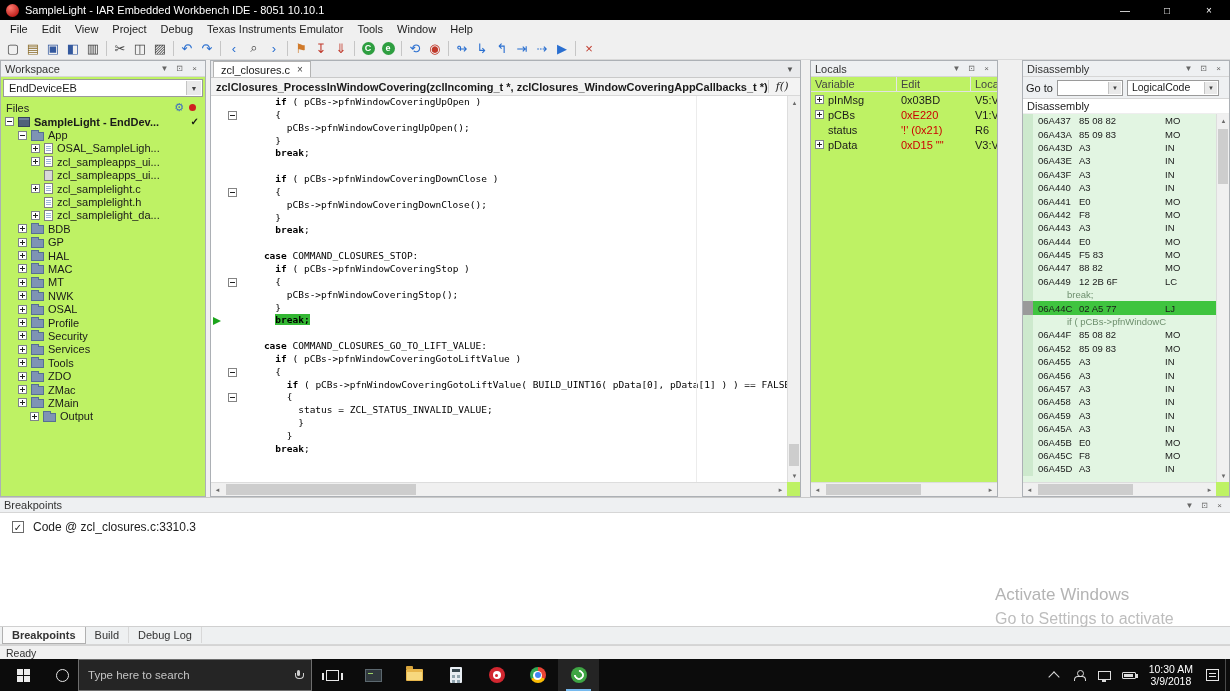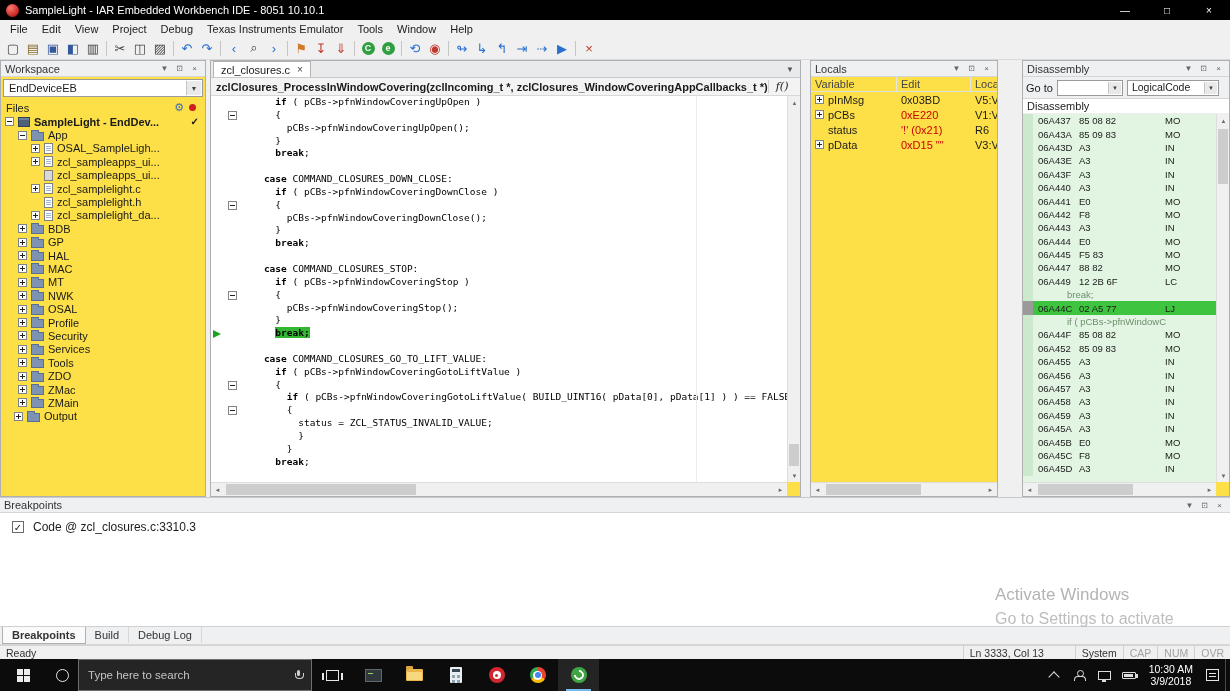--- a/index.html
+++ b/index.html
@@ -14,21 +14,21 @@
   
   #menubar{position:absolute;top:20px;left:0;right:0;height:17px;background:#f0f0f0;display:flex;align-items:center;padding-left:3px}
   .mi{padding:1px 7px}
   
   #toolbar{position:absolute;top:37px;left:0;right:0;height:23px;background:#f0f0f0;display:flex;align-items:center;padding-left:3px;border-bottom:1px solid #d9d9d9}
   .tic{width:20px;height:20px;display:flex;align-items:center;justify-content:center;font-size:13px}
   .tsep{width:1px;height:15px;background:#c6c6c6;margin:0 3px}
   .disc{width:13px;height:13px;border-radius:50%;color:#fff;font-size:9px;font-weight:bold;display:flex;align-items:center;justify-content:center}
   
   #main{position:absolute;top:60px;left:0;right:0;height:437px}
-  .panel{position:absolute;top:0;bottom:0;background:#fde047;border:1px solid #acb0b5}
+  .panel{position:absolute;top:0;bottom:0;background:#bef264;border:1px solid #acb0b5}
   #workspace{left:0;width:206px}
   #editor{left:210px;width:591px}
   #locals{left:810px;width:188px}
   #disasm{left:1022px;width:208px}
   .phead{height:16px;background:#eef0f2;border-bottom:1px solid #d6d6d6;display:flex;align-items:center;padding:0 4px;color:#333}
   .phico{width:13px;text-align:center;color:#666;font-size:8px;margin-left:2px}
   
   .wcombo{margin:2px;height:18px;border:1px solid #9a9a9a;background:#fff;display:flex;align-items:center;padding-left:5px;position:relative}
   .arrowbox{position:absolute;right:1px;top:1px;bottom:1px;width:15px;background:#e9e9e9;border-left:1px solid #c4c4c4;display:flex;align-items:center;justify-content:center;font-size:7px;color:#444}
   .filesbar{height:17px;display:flex;align-items:center;padding:0 5px;color:#222}
@@ -376,21 +376,21 @@
         <div class="trow" style="padding-left:17px">
           <span class="texp plus"></span>
           <span class="tico folder"></span>
           <span class="tlab">ZMac</span>
         </div>
         <div class="trow" style="padding-left:17px">
           <span class="texp plus"></span>
           <span class="tico folder"></span>
           <span class="tlab">ZMain</span>
         </div>
-        <div class="trow" style="padding-left:13px">
+        <div class="trow" style="padding-left:29px">
           <span class="texp plus"></span>
           <span class="tico folder"></span>
           <span class="tlab">Output</span>
         </div>
       </div>
   </div>
 
   <div class="panel" id="editor">
     <div class="etabs">
       <div class="etab">
@@ -430,25 +430,20 @@
           </div>
           <div class="cl">
             <span class="gut"></span>
             <span class="fmar"></span>
             <span class="ctext">      <b>break</b>;</span>
           </div>
           <div class="cl">
             <span class="gut"></span>
             <span class="fmar"></span>
             <span class="ctext"></span>
-          </div>
-          <div class="cl">
-            <span class="gut"></span>
-            <span class="fmar"></span>
-            <span class="ctext">    <b>case</b> COMMAND_CLOSURES_DOWN_CLOSE:</span>
           </div>
           <div class="cl">
             <span class="gut"></span>
             <span class="fmar"></span>
             <span class="ctext">      <b>if</b> ( pCBs-&gt;pfnWindowCoveringDownClose )</span>
           </div>
           <div class="cl">
             <span class="gut"></span>
             <span class="fmar">
               <span class="fbox"></span>
@@ -851,27 +846,20 @@
 
 <div id="docktabs">
     <div class="dtab act">Breakpoints</div>
     <div class="dtab">Build</div>
     <div class="dtab">Debug Log</div>
   </div>
 
 <div id="statusbar">
   <span class="ready">Ready</span>
   <span class="sp"></span>
-  <div id="status-cells">
-      <div class="scell">Ln 3333, Col 13</div>
-      <div class="scell">System</div>
-      <div class="scell dim">CAP</div>
-      <div class="scell dim">NUM</div>
-      <div class="scell dim">OVR</div>
-    </div>
 </div>
 
 <div id="taskbar">
   <div class="tbstart">
       <span class="ticon win-start-icon"></span>
     </div>
   <div class="tbcort">
       <span class="ticon cortana-icon"></span>
     </div>
   <div class="tbsearch">

